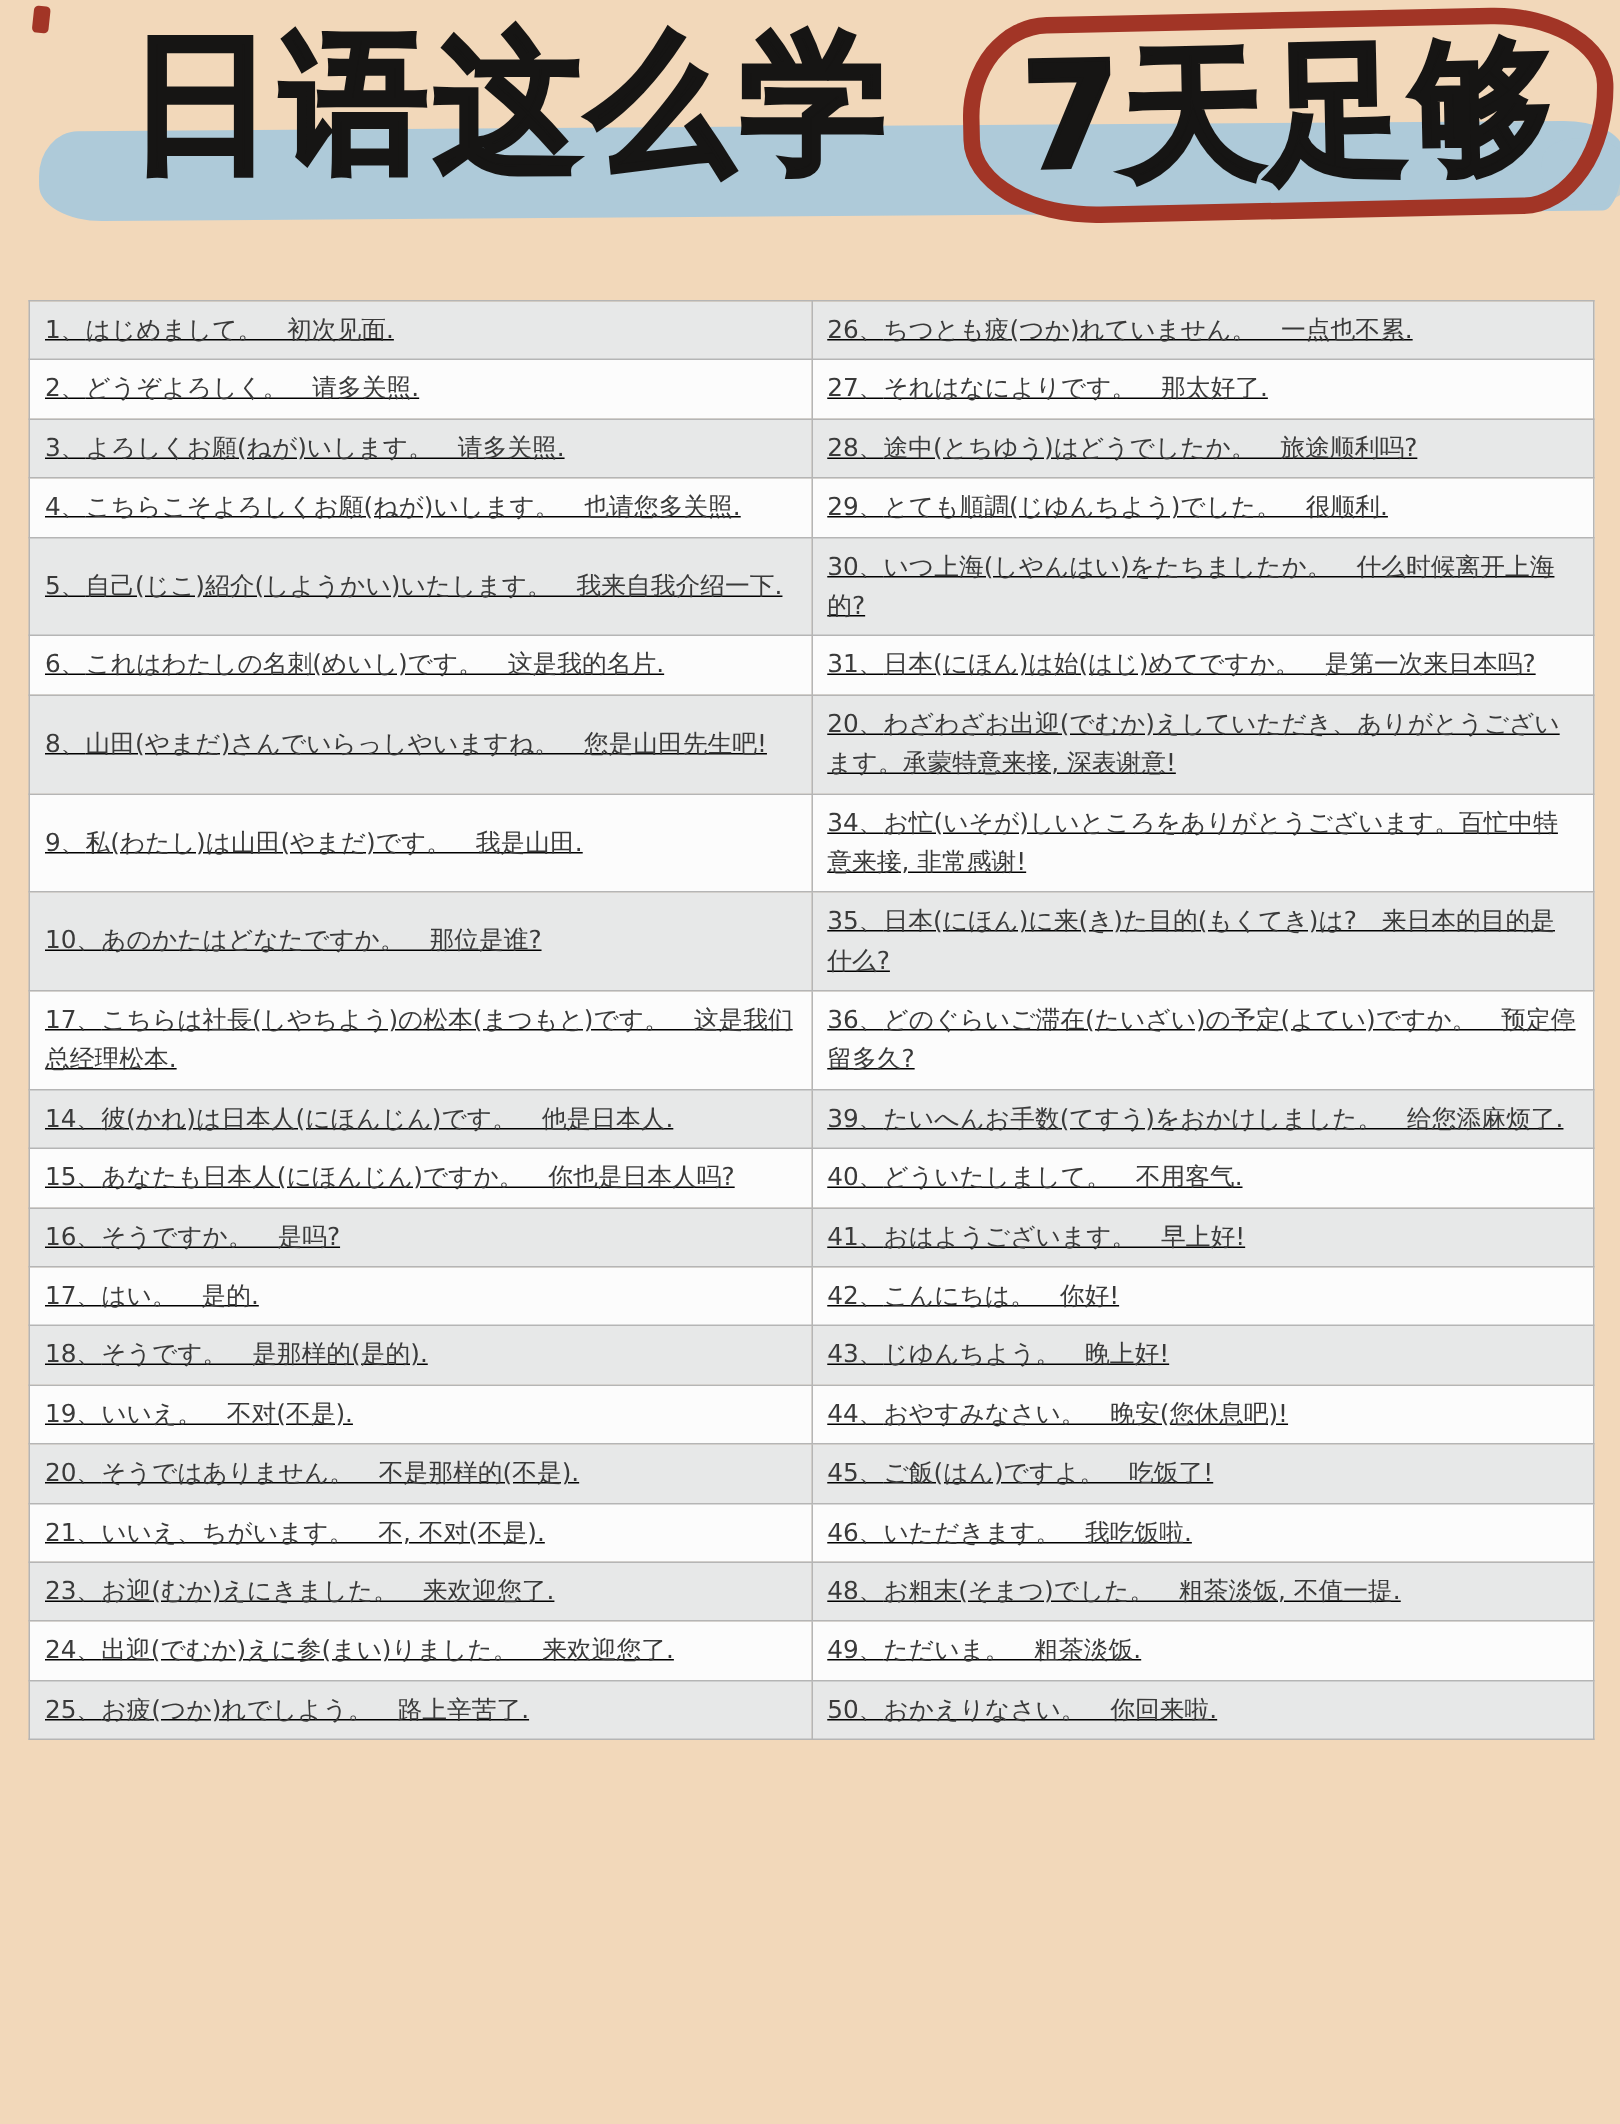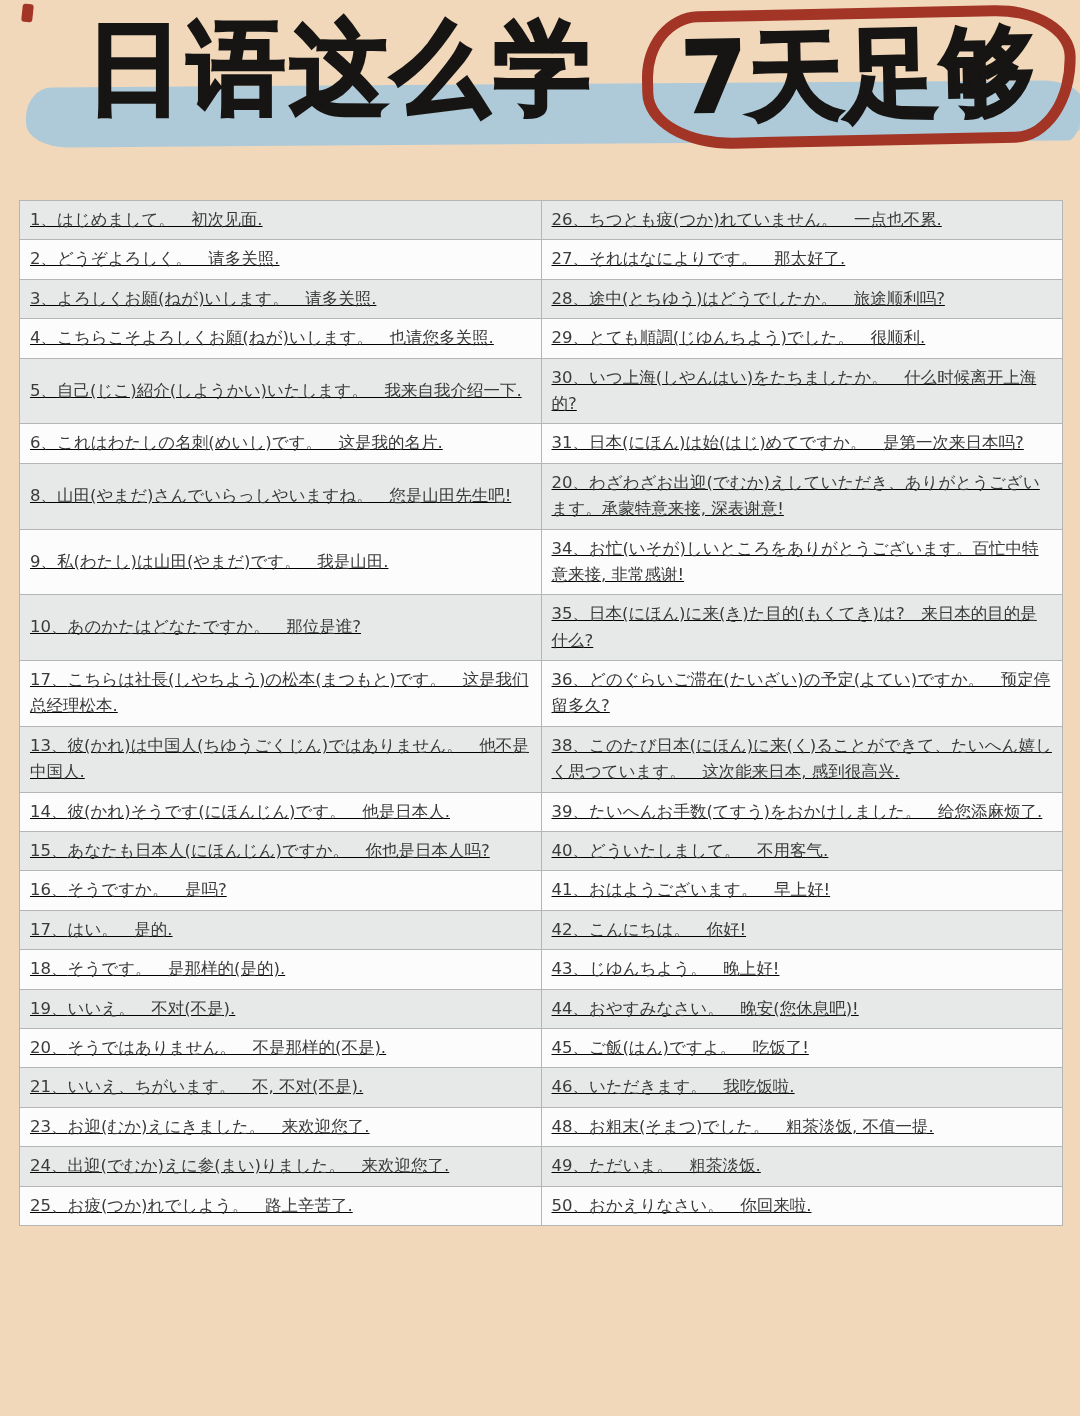--- a/index.html
+++ b/index.html
@@ -118,25 +118,21 @@
       </tr>
       <tr>
         <td><span>10、</span><span>あのかたはどなたですか。　那位是谁?</span></td>
         <td><span>35、</span><span>日本(にほん)に来(き)た目的(もくてき)は?　来日本的目的是什么?</span></td>
       </tr>
       <tr>
         <td><span>17、</span><span>こちらは社長(しやちよう)の松本(まつもと)です。　这是我们总经理松本.</span></td>
         <td><span>36、</span><span>どのぐらいご滞在(たいざい)の予定(よてい)ですか。　预定停留多久?</span></td>
       </tr>
       <tr>
-        <td><span>13、</span><span>彼(かれ)は中国人(ちゆうごくじん)ではありません。　他不是中国人.</span></td>
-        <td><span>38、</span><span>このたび日本(にほん)に来(く)ることができて、たいへん嬉しく思つています。　这次能来日本, 感到很高兴.</span></td>
-      </tr>
-      <tr>
-        <td><span>14、</span><span>彼(かれ)そうです(にほんじん)です。　他是日本人.</span></td>
+        <td><span>14、</span><span>彼(かれ)は日本人(にほんじん)です。　他是日本人.</span></td>
         <td><span>39、</span><span>たいへんお手数(てすう)をおかけしました。　给您添麻烦了.</span></td>
       </tr>
       <tr>
         <td><span>15、</span><span>あなたも日本人(にほんじん)ですか。　你也是日本人吗?</span></td>
         <td><span>40、</span><span>どういたしまして。　不用客气.</span></td>
       </tr>
       <tr>
         <td><span>16、</span><span>そうですか。　是吗?</span></td>
         <td><span>41、</span><span>おはようございます。　早上好!</span></td>
       </tr>

